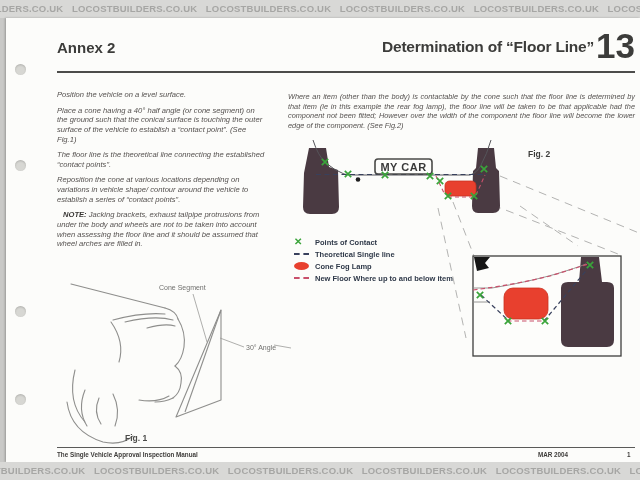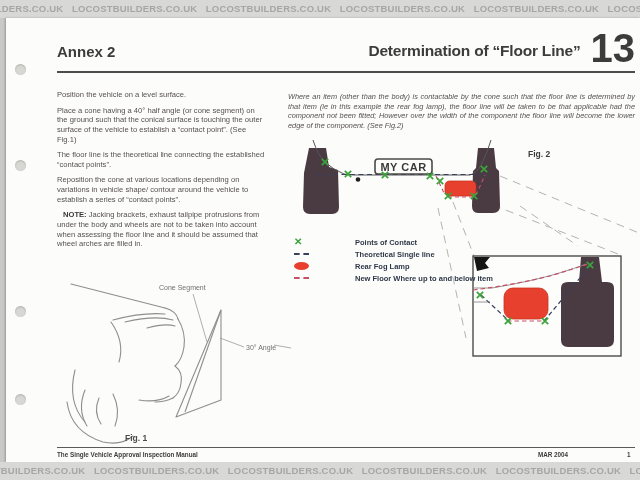--- a/index.html
+++ b/index.html
@@ -26,44 +26,44 @@
     position:absolute; left:9px; width:11px; height:11px; border-radius:50%;
     background:#d7d7d3; box-shadow:inset 0 1px 2px rgba(0,0,0,.18);
   }
   .hole.h1{top:46px} .hole.h2{top:142px} .hole.h3{top:288px} .hole.h4{top:376px}
 
   .header-row {
     position:absolute; left:51px; top:14px; width:578px;
     display:flex; justify-content:space-between; align-items:flex-end;
   }
   .annex { font-size:15px; font-weight:bold; color:#3c3c3a; padding-bottom:4px; }
-  .title-wrap { display:flex; align-items:flex-end; gap:10px; }
+  .title-wrap { display:flex; align-items:flex-end; gap:2px; }
   .doc-title { font-size:15.5px; font-weight:bold; color:#3c3c3a; padding-bottom:4px; letter-spacing:-.2px; }
-  .chapter-num { font-size:40px; font-weight:bold; color:#3c3c3a; line-height:.8; }
+  .chapter-num { font-size:35px; font-weight:bold; color:#3c3c3a; line-height:.8; }
   .header-rule { position:absolute; left:51px; top:53px; width:578px; height:2px; background:#4c4c4a; }
 
   .col-left {
     position:absolute; left:51px; top:72px; width:209px;
     font-size:7.6px; line-height:1.27; color:#55514f;
   }
-  .col-left p { margin-bottom:6px; }
+  .col-left p { margin-bottom:6px;font-style:italic; }
   .col-right {
     position:absolute; left:282px; top:74px; width:347px;
     font-size:7.35px; line-height:1.32; color:#55514f; text-align:justify;font-style:italic;
   }
   .bold { font-weight:bold; color:#3a3836;padding-left:6px; }
 
   svg { position:absolute; }
   #fig2-svg { left:282px; top:118px; }
   #fig1-svg { left:49px; top:252px; }
 
   .legend { position:absolute; left:288px; top:218px; z-index:5; }
   .legend-row { display:flex; align-items:center; height:12px; }
   .legend-swatch { width:21px; display:flex; align-items:center; }
-  .legend-label { font-size:7.5px; font-weight:bold; color:#2e3848; white-space:nowrap;margin-left:40px; }
+  .legend-label { font-size:7.5px; font-weight:bold; color:#2e3848; white-space:nowrap; }
   .x-glyph { color:#3aa43a; font-weight:bold; font-size:10px; line-height:1; }
   .dash-navy { width:15px; border-top:2px dashed #38405c; }
   .dash-pink { width:15px; border-top:2px dashed #c9506b; }
   .oval-red  { width:15px; height:8px; background:#e8402e; border-radius:50%; }
 
   .footer-rule { position:absolute; left:51px; top:429px; width:578px; height:1px; background:#5a5a58; }
   .footer-row {
     position:absolute; left:51px; top:432px; width:578px; height:10px;
     font-size:6.3px; font-weight:bold; color:#3e3c3a;
   }
@@ -170,21 +170,21 @@
     <div class="legend-row">
       <span class="legend-swatch">
           <span class="dash-navy"></span>
         </span>
       <span class="legend-label">Theoretical Single line</span>
     </div>
     <div class="legend-row">
       <span class="legend-swatch">
           <span class="oval-red"></span>
         </span>
-      <span class="legend-label">Rear Fog Lamp</span>
+      <span class="legend-label">Cone Fog Lamp</span>
     </div>
     <div class="legend-row">
       <span class="legend-swatch">
           <span class="dash-pink"></span>
         </span>
       <span class="legend-label">New Floor Where up to and below item</span>
     </div>
   </div>
 
   <svg id="fig1-svg" width="248" height="176" viewBox="0 0 248 176">

